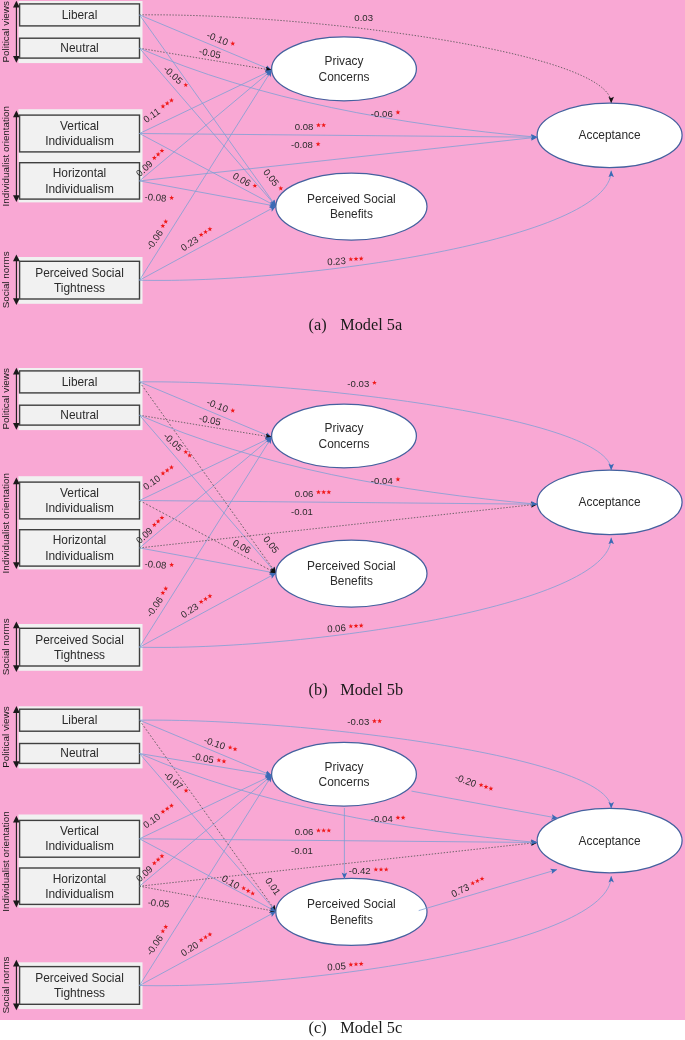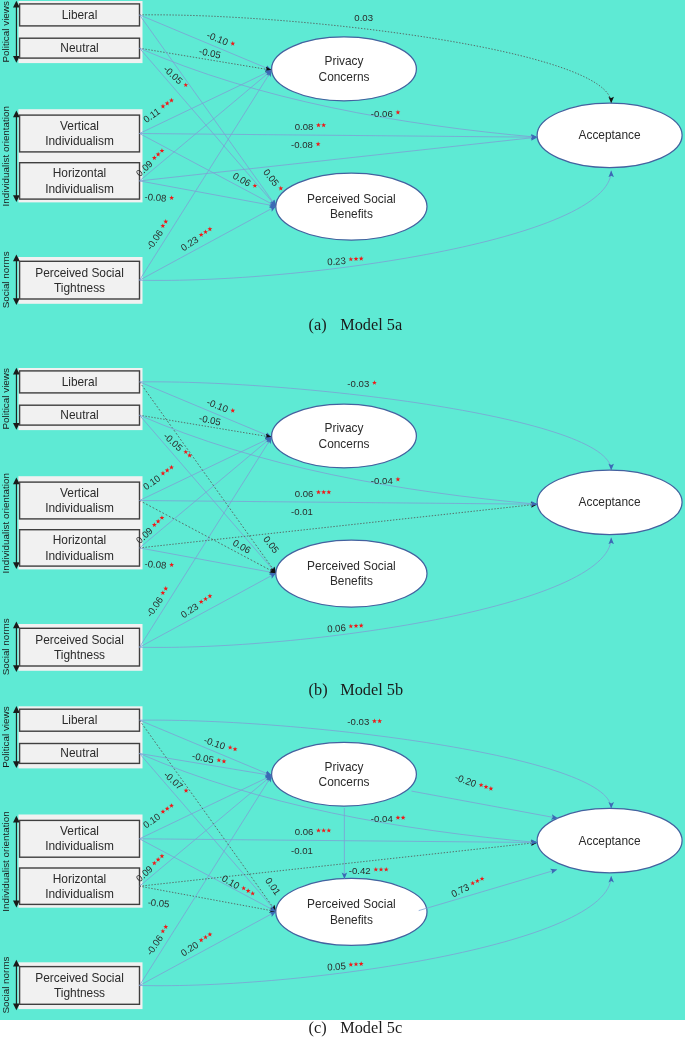--- a/index.html
+++ b/index.html
@@ -1,17 +1,17 @@
 <!DOCTYPE html>
 <html><head>
 <meta charset="utf-8">
 <style>
   html,body{margin:0;padding:0;background:#ffffff;}
   body{width:685px;height:1040px;overflow:hidden;font-family:"Liberation Sans",sans-serif;}
-  .page{position:relative;width:685px;height:1020px;background:#5eead4;}
+  .page{position:relative;width:685px;height:1020px;background:#f9a8d4;}
   svg#fig{display:block;}
   .boxrect{fill:#f1f1f1;stroke:#3f3f3f;stroke-width:1.4;}
   .panelbg{fill:#f1f1f1;stroke:none;}
   .boxtext{font-size:11.9px;fill:#2b2b2b;text-anchor:middle;}
   .grouplabel{font-size:9.9px;fill:#1a1a1a;text-anchor:middle;}
   .ell{fill:#ffffff;stroke:#44619f;stroke-width:1.25;}
   .elltext{font-size:11.9px;fill:#2b2b2b;text-anchor:middle;}
   .coef{font-size:9.6px;fill:#2b2b2b;}
   .star path{fill:#f01818;stroke:none;}
   .solidpath{fill:none;stroke:#7d9fd4;stroke-width:0.8;}

